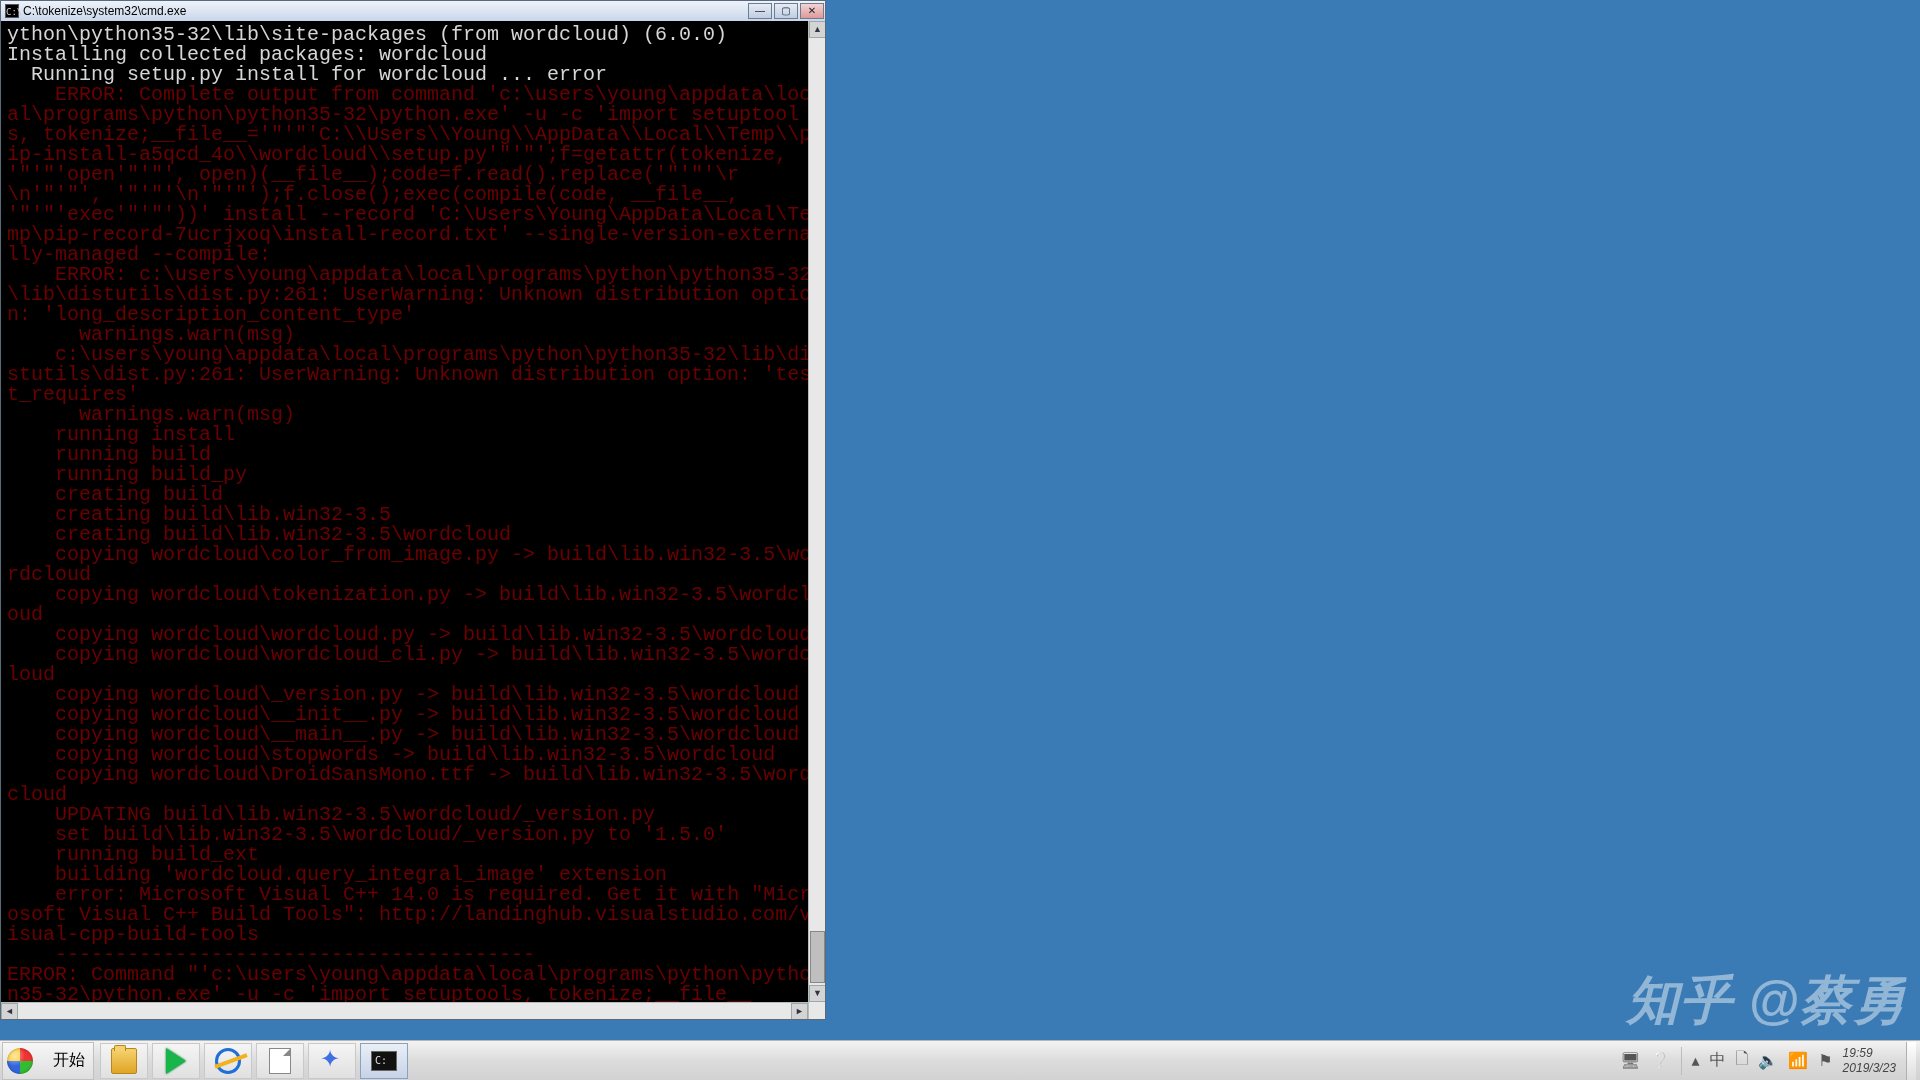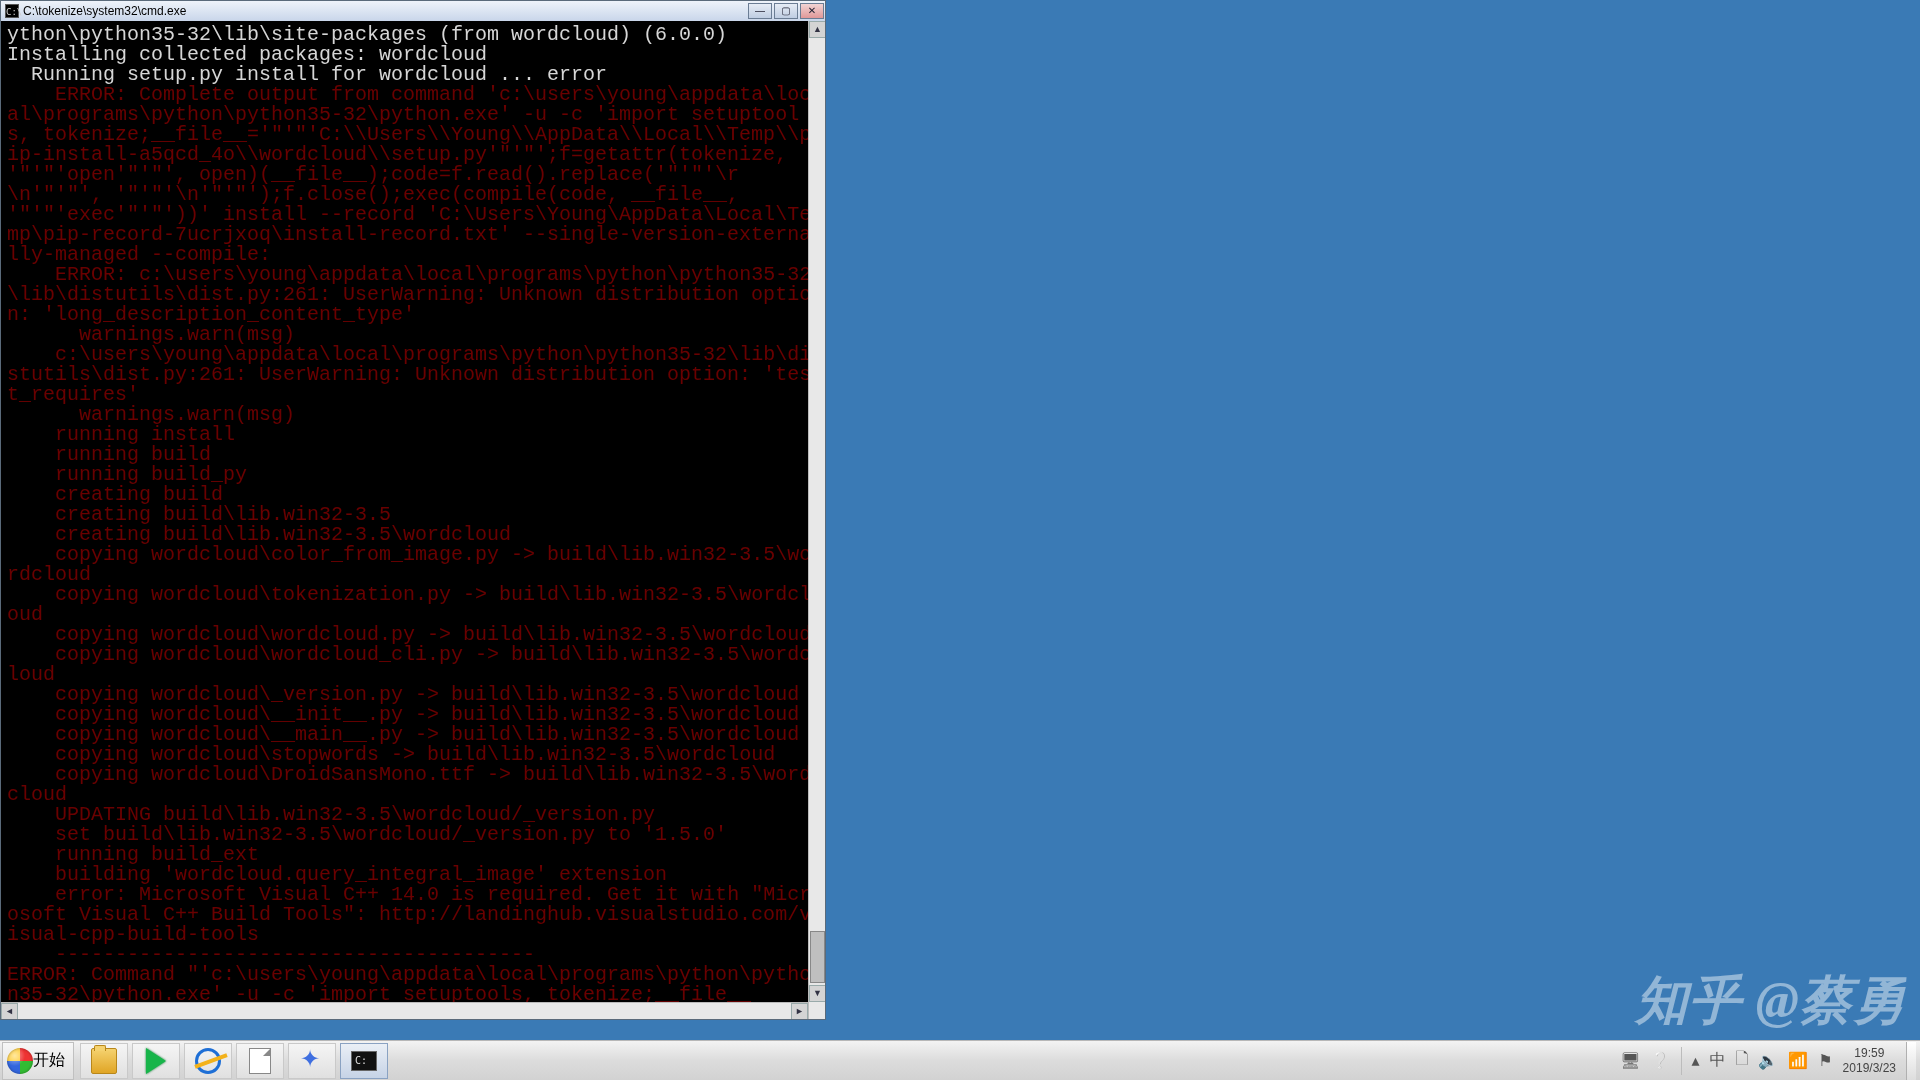--- a/index.html
+++ b/index.html
@@ -99,21 +99,21 @@
   
   .taskbar {
     position: absolute; left: 0; bottom: 0;
     width: 100%; height: 40px;
     background: linear-gradient(to bottom,#f3f3f3 0%,#dcdcdc 50%,#d2d2d2 100%);
     border-top: 1px solid #b7b7b7;
     display: flex; align-items: center;
   }
   .start-btn {
     height: 38px; min-width: 70px;
-    display: flex; align-items: center; gap: 0;
+    display: flex; align-items: center; gap: 20px;
     padding: 0 8px 0 4px;
     background: linear-gradient(to bottom,#f7f7f7,#dedede);
     border: 1px solid #c0c0c0;
     margin-left: 2px;
   }
   .start-orb {
     width: 26px; height: 26px;
     border-radius: 50%;
     background:
       radial-gradient(circle at 30% 30%, #fff8, transparent 40%),
@@ -148,31 +148,31 @@
   .ic-cmd { width:26px;height:20px;background:#111;border:1px solid #666;color:#ddd;font:10px/18px monospace;text-align:left;padding-left:3px;}
   .tray {
     margin-left: auto;
     display: flex; align-items: center; gap: 10px;
     padding: 0 4px 0 10px;
     height: 100%;
     font-size: 12px; color: #444;
   }
   .tray .glyph { font-size: 16px; color:#555; }
   .tray .sep { width:1px;height:28px;background:#bcbcbc; }
-  .clock { text-align:center; line-height:15px; }
+  .clock { line-height:15px;font-style:italic; }
   .show-desktop { width:10px;height:38px;background:linear-gradient(to bottom,#fff,#ddd);border-left:1px solid #b0b0b0; }
   
   .watermark {
     position:absolute; right:14px; bottom:44px;
     font-size:52px; font-style:italic; font-weight:600;
     color:rgba(255,255,255,0.45);
     letter-spacing:1px;
     pointer-events:none;
   }
-  .watermark .zh { font-family:Liberation Serif, serif;text-align:center; }
+  .watermark .zh { font-family:Liberation Sans, sans-serif;text-align:center; }
 </style>
 </head>
 <body>
 
 <div class="desktop">
 
   <div class="cmd-window">
     <div class="cmd-titlebar">
       <span class="icon-prompt">C:\</span>
       <span class="title">C:\tokenize\system32\cmd.exe</span>

